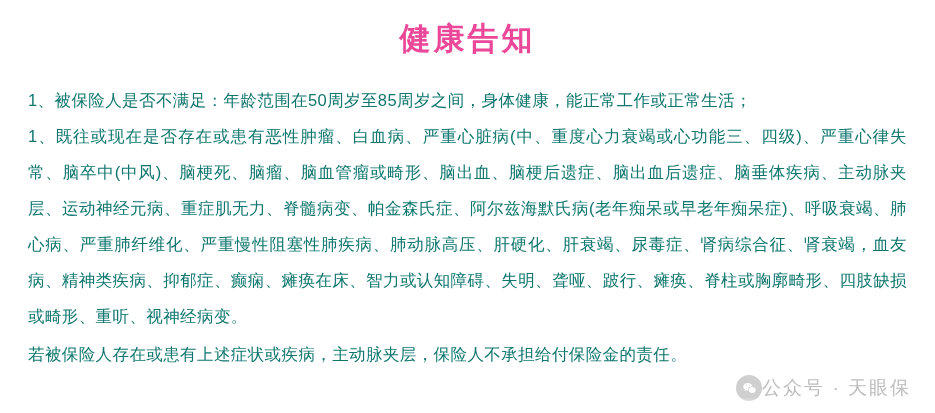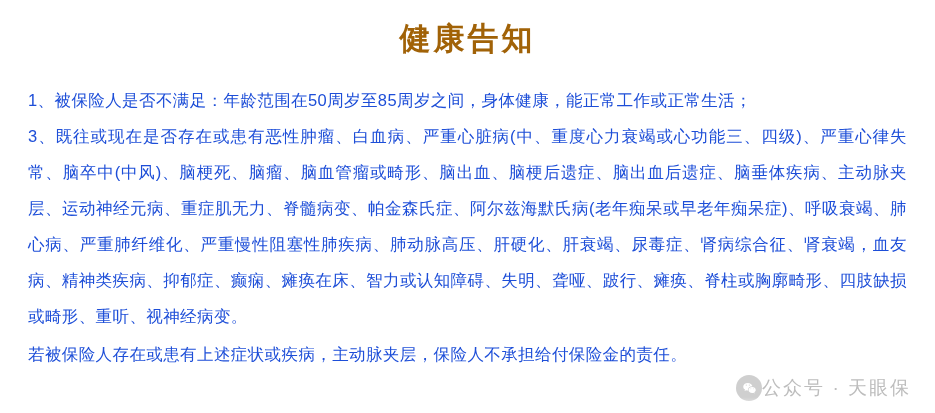--- a/index.html
+++ b/index.html
@@ -18,32 +18,32 @@
     position: relative;
     width: 935px;
     height: 413px;
     background: #ffffff;
     box-sizing: border-box;
   }
   .doc-title {
     text-align: center;
     font-size: 31px;
     font-weight: bold;
-    color: #a16207;
+    color: #ec4899;
     letter-spacing: 3px;
     padding-top: 18px;
     padding-bottom: 8px;
     font-family: "Liberation Sans", sans-serif;
   }
   .body-block {
     padding: 14px 28px 0 28px;
   }
   .para {
     font-size: 16.5px;
-    color: #1d4ed8;
+    color: #0f766e;
     line-height: 36px;
     letter-spacing: 0.4px;
     margin: 0 0 2px 0;
     text-align: justify;
     font-family: "Liberation Sans", sans-serif;
   }
   .para.p1 {
     margin-bottom: 0px;
   }
   .para.p3 {
@@ -88,21 +88,21 @@
 </style>
 </head>
 <body>
 
 <div class="page">
 
   <div class="doc-title">健康告知</div>
 
   <div class="body-block">
     <p class="para p1">1、被保险人是否不满足：年龄范围在50周岁至85周岁之间，身体健康，能正常工作或正常生活；</p>
-    <p class="para p2">3、既往或现在是否存在或患有恶性肿瘤、白血病、严重心脏病(中、重度心力衰竭或心功能三、四级)、严重心律失常、脑卒中(中风)、脑梗死、脑瘤、脑血管瘤或畸形、脑出血、脑梗后遗症、脑出血后遗症、脑垂体疾病、主动脉夹层、运动神经元病、重症肌无力、脊髓病变、帕金森氏症、阿尔兹海默氏病(老年痴呆或早老年痴呆症)、呼吸衰竭、肺心病、严重肺纤维化、严重慢性阻塞性肺疾病、肺动脉高压、肝硬化、肝衰竭、尿毒症、肾病综合征、肾衰竭，血友病、精神类疾病、抑郁症、癫痫、瘫痪在床、智力或认知障碍、失明、聋哑、跛行、瘫痪、脊柱或胸廓畸形、四肢缺损或畸形、重听、视神经病变。</p>
+    <p class="para p2">1、既往或现在是否存在或患有恶性肿瘤、白血病、严重心脏病(中、重度心力衰竭或心功能三、四级)、严重心律失常、脑卒中(中风)、脑梗死、脑瘤、脑血管瘤或畸形、脑出血、脑梗后遗症、脑出血后遗症、脑垂体疾病、主动脉夹层、运动神经元病、重症肌无力、脊髓病变、帕金森氏症、阿尔兹海默氏病(老年痴呆或早老年痴呆症)、呼吸衰竭、肺心病、严重肺纤维化、严重慢性阻塞性肺疾病、肺动脉高压、肝硬化、肝衰竭、尿毒症、肾病综合征、肾衰竭，血友病、精神类疾病、抑郁症、癫痫、瘫痪在床、智力或认知障碍、失明、聋哑、跛行、瘫痪、脊柱或胸廓畸形、四肢缺损或畸形、重听、视神经病变。</p>
     <p class="para p3">若被保险人存在或患有上述症状或疾病，主动脉夹层，保险人不承担给付保险金的责任。</p>
   </div>
 
   <div class="watermark">
     <span class="wm-badge">
       <svg width="15" height="15" viewBox="0 0 24 24" aria-hidden="true">
         <path fill="#ffffff" d="M9.2 3C5.2 3 2 5.7 2 9c0 1.9 1.1 3.6 2.8 4.7L4.1 16l2.6-1.3c.8.2 1.7.3 2.5.3h.5c-.1-.4-.2-.8-.2-1.2 0-3.1 3-5.6 6.7-5.6h.5C16.1 5.2 13 3 9.2 3zm-2.4 2.6c.5 0 .9.4.9.9s-.4.9-.9.9-.9-.4-.9-.9.4-.9.9-.9zm4.9 0c.5 0 .9.4.9.9s-.4.9-.9.9-.9-.4-.9-.9.4-.9.9-.9z"></path>
         <path fill="#ffffff" d="M16.2 9.6c-3.2 0-5.8 2.1-5.8 4.7s2.6 4.7 5.8 4.7c.7 0 1.4-.1 2-.3l2.1 1.1-.6-1.9c1.4-.9 2.3-2.2 2.3-3.6 0-2.6-2.6-4.7-5.8-4.7zm-2 2.2c.4 0 .8.3.8.7s-.4.7-.8.7-.8-.3-.8-.7.4-.7.8-.7zm4.1 0c.4 0 .8.3.8.7s-.4.7-.8.7-.8-.3-.8-.7.4-.7.8-.7z"></path>
       </svg>
     </span>

